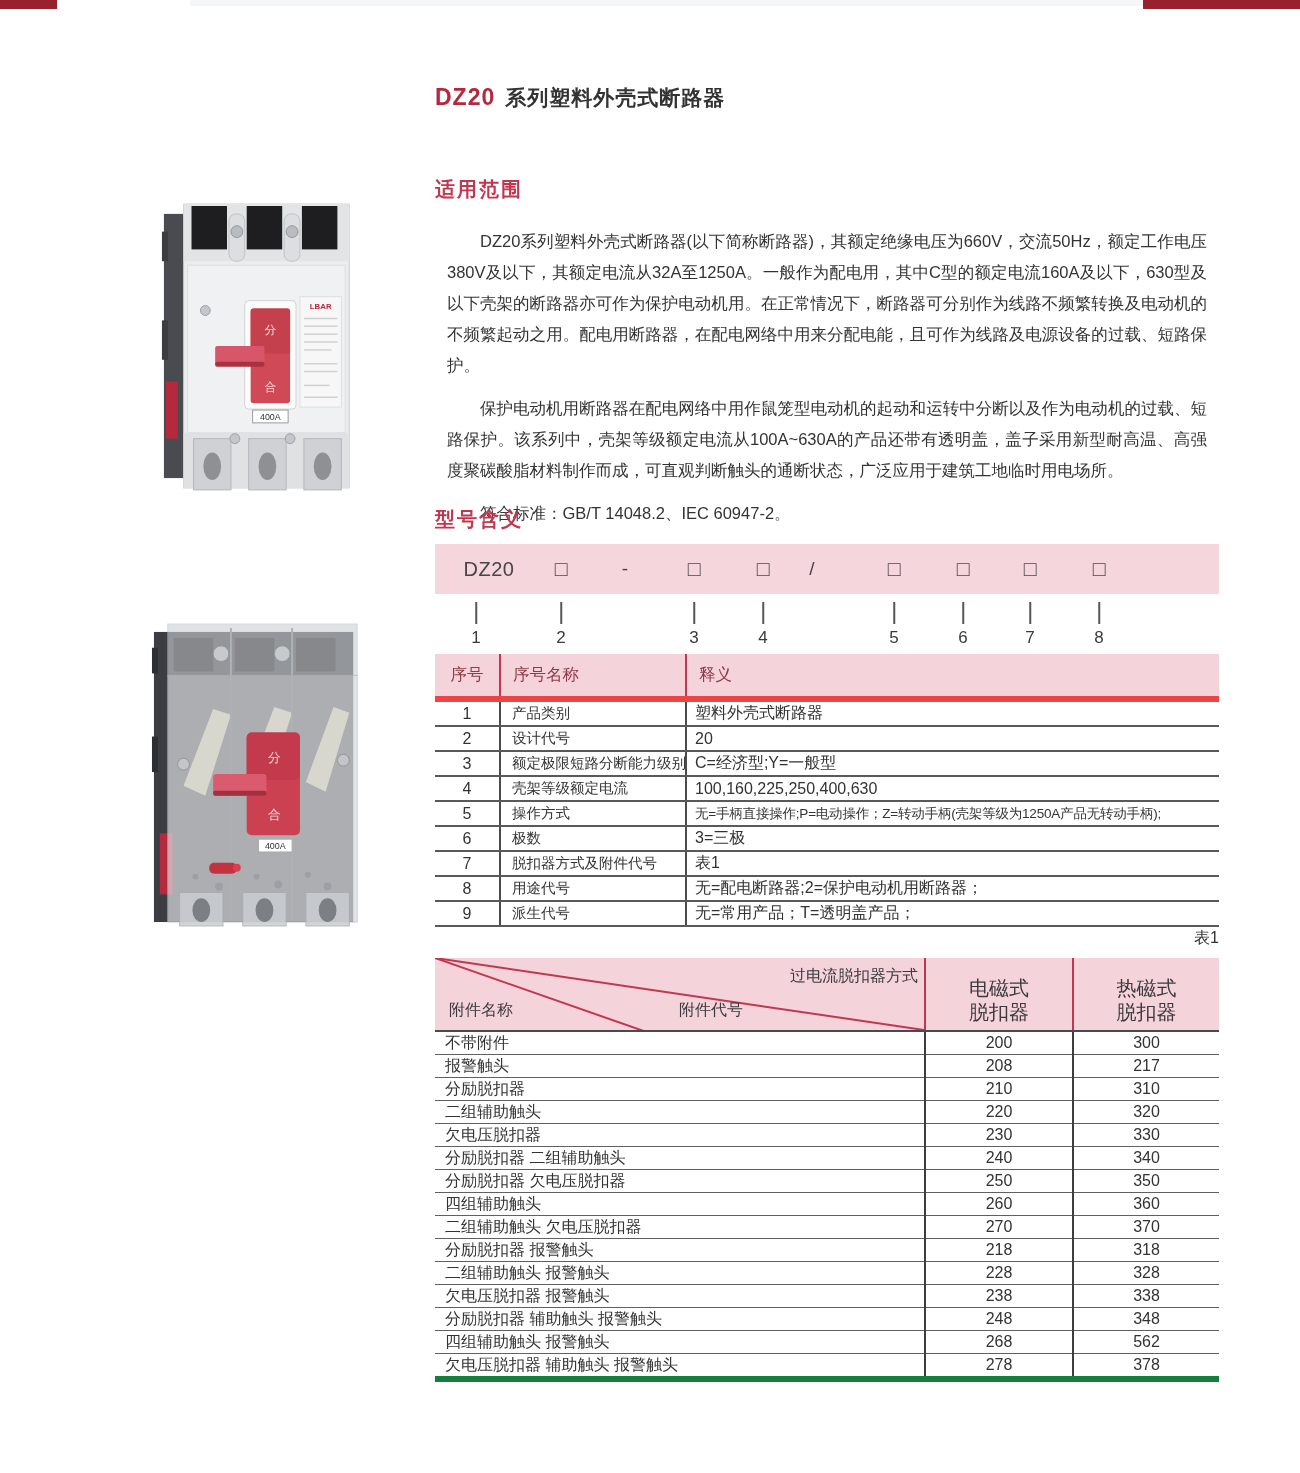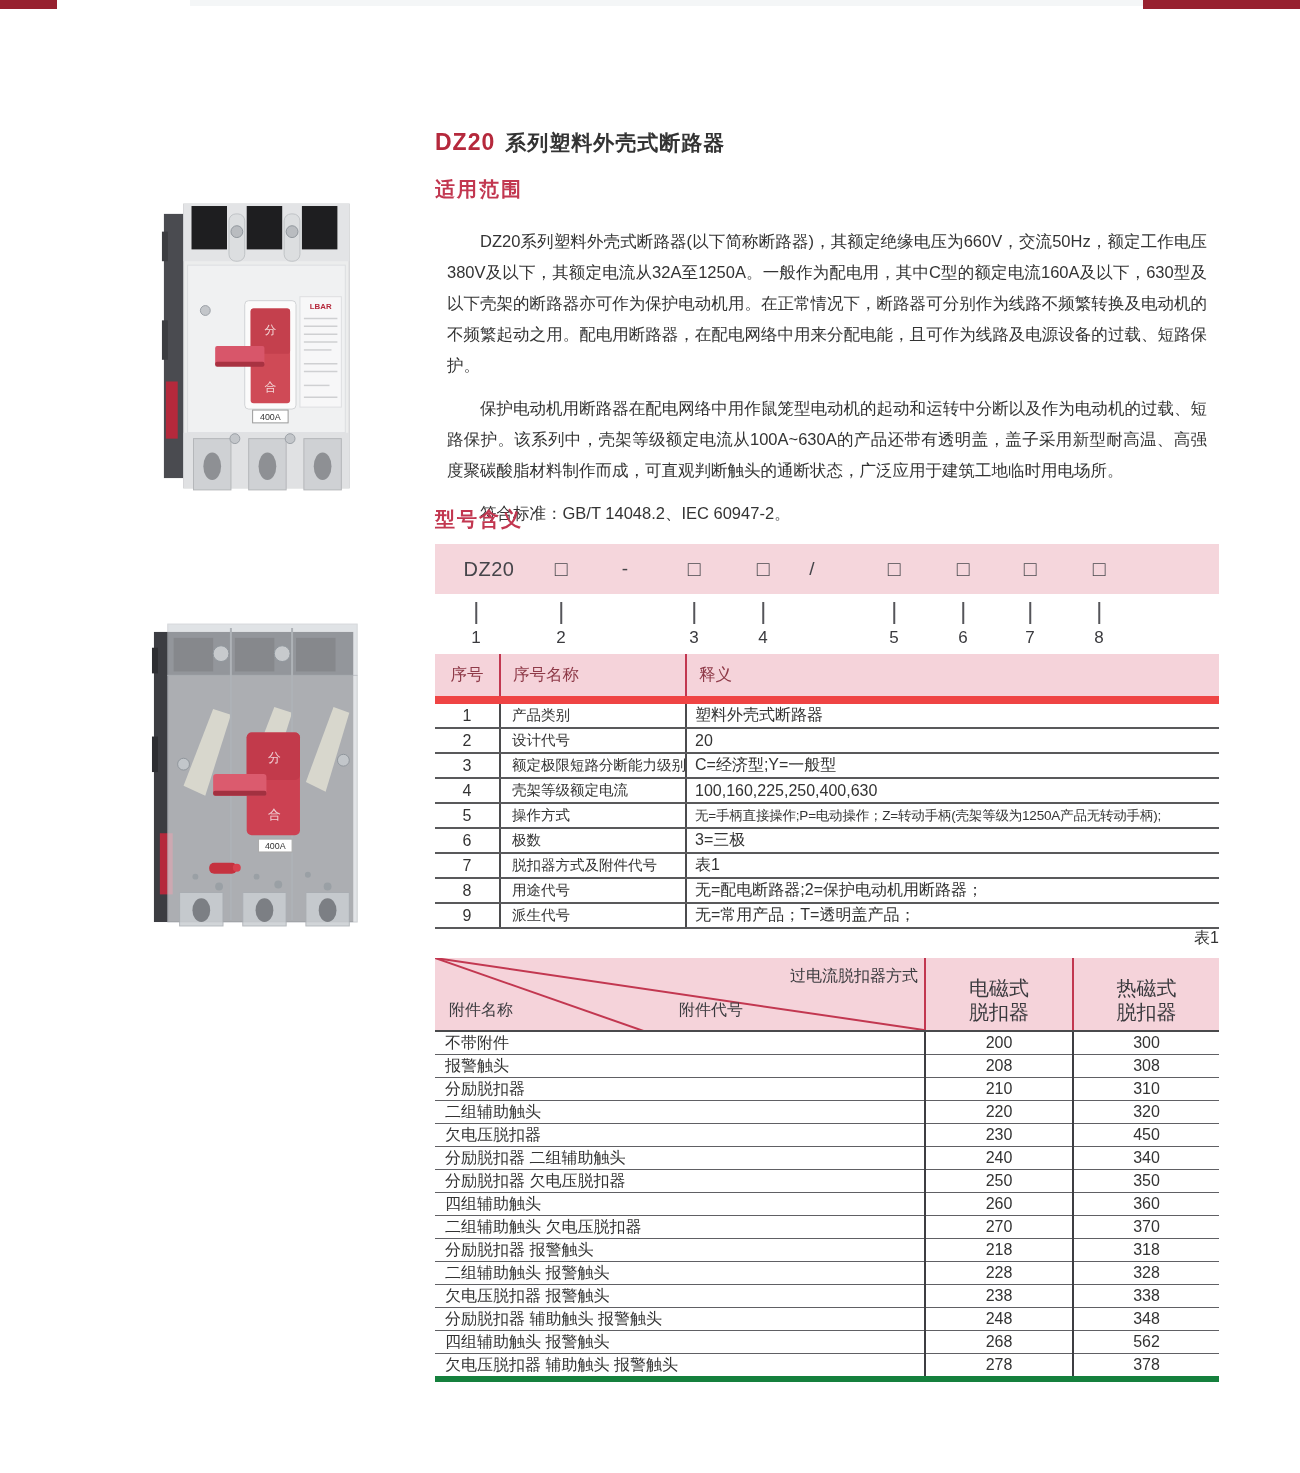--- a/index.html
+++ b/index.html
@@ -7,21 +7,21 @@
     position:relative;width:1300px;height:1473px;background:#fff;overflow:hidden;
     font-family:"Liberation Sans","DejaVu Sans",sans-serif;color:#333;
   }
   
   .top-faint{position:absolute;top:0;left:190px;right:0;height:6px;background:#f4f6f7;}
   .bar{position:absolute;top:0;height:9px;background:#97212f;}
   .bar-left{left:0;width:57px;}
   .bar-right{left:1143px;width:157px;}
 
   
-  .page-title{position:absolute;left:435px;top:84px;font-weight:bold;white-space:nowrap;margin-top:45px;}
+  .page-title{position:absolute;left:435px;top:84px;font-weight:bold;white-space:nowrap;}
   .page-title .model{color:#b5293c;font-size:23px;letter-spacing:1px;}
   .page-title .rest{color:#333;font-size:21px;margin-left:10px;letter-spacing:1px;}
 
   
   .sec-heading{position:absolute;left:435px;color:#c23750;font-size:20px;font-weight:bold;letter-spacing:2px;}
   #scope-heading{top:176px;}
   #model-heading{top:506px;}
 
   
   .bodytext{position:absolute;left:435px;top:214px;width:784px;font-size:16.5px;line-height:31px;text-align:justify;color:#333;}
@@ -41,21 +41,21 @@
   .t0{left:476px;} .t1{left:561px;} .t2{left:694px;} .t3{left:763px;}
   .t4{left:894px;} .t5{left:963px;} .t6{left:1030px;} .t7{left:1099px;}
 
   
   table{border-collapse:collapse;table-layout:fixed;position:absolute;left:435px;width:784px;font-size:16px;color:#333;}
   td,th{overflow:hidden;white-space:nowrap;}
 
   
   #table1{top:654px;}
   #table1 th{background:#f5d3da;color:#8e3a48;font-weight:normal;height:42px;font-size:16.5px;
-             border-bottom:8px solid #ef4444;text-align:left;padding:0 0 0 12px;}
+             border-bottom:6px solid #ef4444;text-align:left;padding:0 0 0 12px;}
   #table1 th:first-child{text-align:center;padding:0;}
   #table1 th + th{border-left:2px solid #c23750;}
   #table1 td{height:23px;border-bottom:2px solid #59595b;padding:0 8px;}
   #table1 td + td{border-left:2px solid #4b4b4d;}
   #table1 td:first-child{text-align:center;padding:0;}
   #table1 td:nth-child(2){font-size:14.5px;padding-left:11px;}
   #table1 .condensed{font-size:13.5px;letter-spacing:-0.2px;}
 
   
   .tbl-caption{position:absolute;left:435px;top:928px;width:784px;text-align:right;font-size:16px;color:#333;}
@@ -319,36 +319,36 @@
     </thead>
     <tbody>
         <tr>
           <td>不带附件</td>
           <td>200</td>
           <td>300</td>
         </tr>
         <tr>
           <td>报警触头</td>
           <td>208</td>
-          <td>308</td>
+          <td>217</td>
         </tr>
         <tr>
           <td>分励脱扣器</td>
           <td>210</td>
           <td>310</td>
         </tr>
         <tr>
           <td>二组辅助触头</td>
           <td>220</td>
           <td>320</td>
         </tr>
         <tr>
           <td>欠电压脱扣器</td>
           <td>230</td>
-          <td>450</td>
+          <td>330</td>
         </tr>
         <tr>
           <td>分励脱扣器 二组辅助触头</td>
           <td>240</td>
           <td>340</td>
         </tr>
         <tr>
           <td>分励脱扣器 欠电压脱扣器</td>
           <td>250</td>
           <td>350</td>

